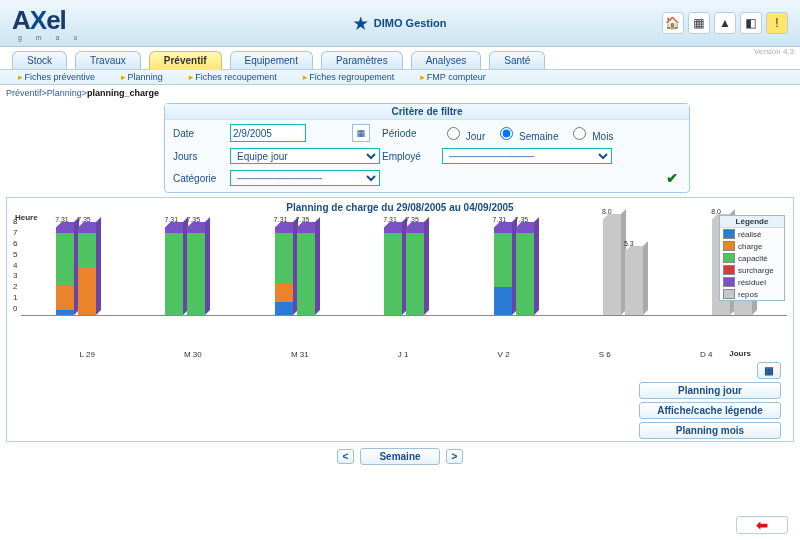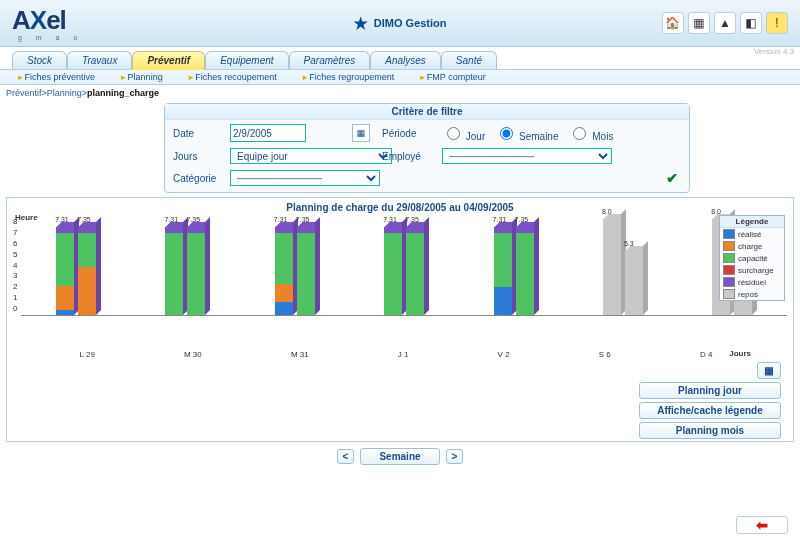--- a/index.html
+++ b/index.html
@@ -7,21 +7,21 @@
 .topbar{height:46px;background:linear-gradient(#eef6fc,#cde5f4);border-bottom:1px solid #a8c6dd;display:flex;align-items:center;padding:0 12px;position:relative;}
 .logo{font-family:Arial;font-size:26px;font-weight:900;color:#1a3a6a;letter-spacing:-1px;margin-top:-2px;}
 .logo .x{color:#0c4a8c;}
 .logo-sub{display:block;font-size:7px;letter-spacing:6px;color:#5b6c7a;margin-top:-2px;margin-left:6px;}
 .brand-center{position:absolute;left:50%;transform:translateX(-50%);display:flex;align-items:center;gap:6px;color:#0b4b8a;font-size:11px;font-weight:bold;}
 .brand-center .star{color:#0a4c9c;font-size:16px;}
 .topicons{margin-left:auto;display:flex;gap:4px;}
 .ticon{width:20px;height:20px;border:1px solid #b7cfe0;background:#fff;border-radius:3px;display:flex;align-items:center;justify-content:center;font-size:12px;}
 .version{position:absolute;right:6px;bottom:-10px;font-size:8px;color:#aab4bd;}
 
-.tabrow{display:flex;gap:0;padding:4px 12px 0 12px;background:#fff;align-items:flex-end;font-style:italic;}
+.tabrow{display:flex;gap:8px;padding:4px 12px 0 12px;background:#fff;align-items:flex-end;}
 .tab{padding:3px 14px 3px 14px;border:1px solid #a9c7dd;border-bottom:none;border-radius:6px 6px 0 0;background:linear-gradient(#f4faff,#d6eaf7);color:#1a4d8a;font-size:10px;cursor:pointer;position:relative;}
 .tab.active{background:linear-gradient(#fff8b5,#ffe770);border-color:#d3bf6a;font-weight:bold;color:#333;}
 .tab.active::after{content:"";position:absolute;left:0;right:0;bottom:-1px;height:1px;background:#ffe770;}
 
 .subbar{background:linear-gradient(#eef7fd,#e4f1fb);border-top:1px solid #b7cfe0;border-bottom:1px solid #b7cfe0;padding:2px 18px;display:flex;gap:26px;font-size:9px;color:#1a4d8a;}
 .subbar span{cursor:pointer;}
 .tri{color:#e0a800;margin-right:2px;}
 
 .crumb{padding:3px 6px;font-size:9px;color:#2c5d9f;}
 .crumb b{color:#111;}
@@ -118,21 +118,21 @@
     <input type="text" style="width: 70px;" value="2/9/2005">
     <span class="cal">▦</span>
     <span>Période</span>
     <span class="radio-group" id="periode-group">
         <label><input type="radio" name="per" style=""> Jour</label>
         <label><input type="radio" name="per" checked="" style=""> Semaine</label>
         <label><input type="radio" name="per" style=""> Mois</label>
       </span>
 
     <span>Jours</span>
-    <select style="grid-column:2/4;width:162px"><option>Equipe jour</option></select>
+    <select style="grid-column:2/4;width:150px"><option>Equipe jour</option></select>
     <span>Employé</span>
     <select style="width:170px"><option>────────────</option></select>
 
     <span>Catégorie</span>
     <select style="grid-column:2/4;width:150px"><option>────────────</option></select>
     <span></span>
     <span style="text-align:right"><span class="okbtn">✔</span></span>
   </div>
 </div>
 

